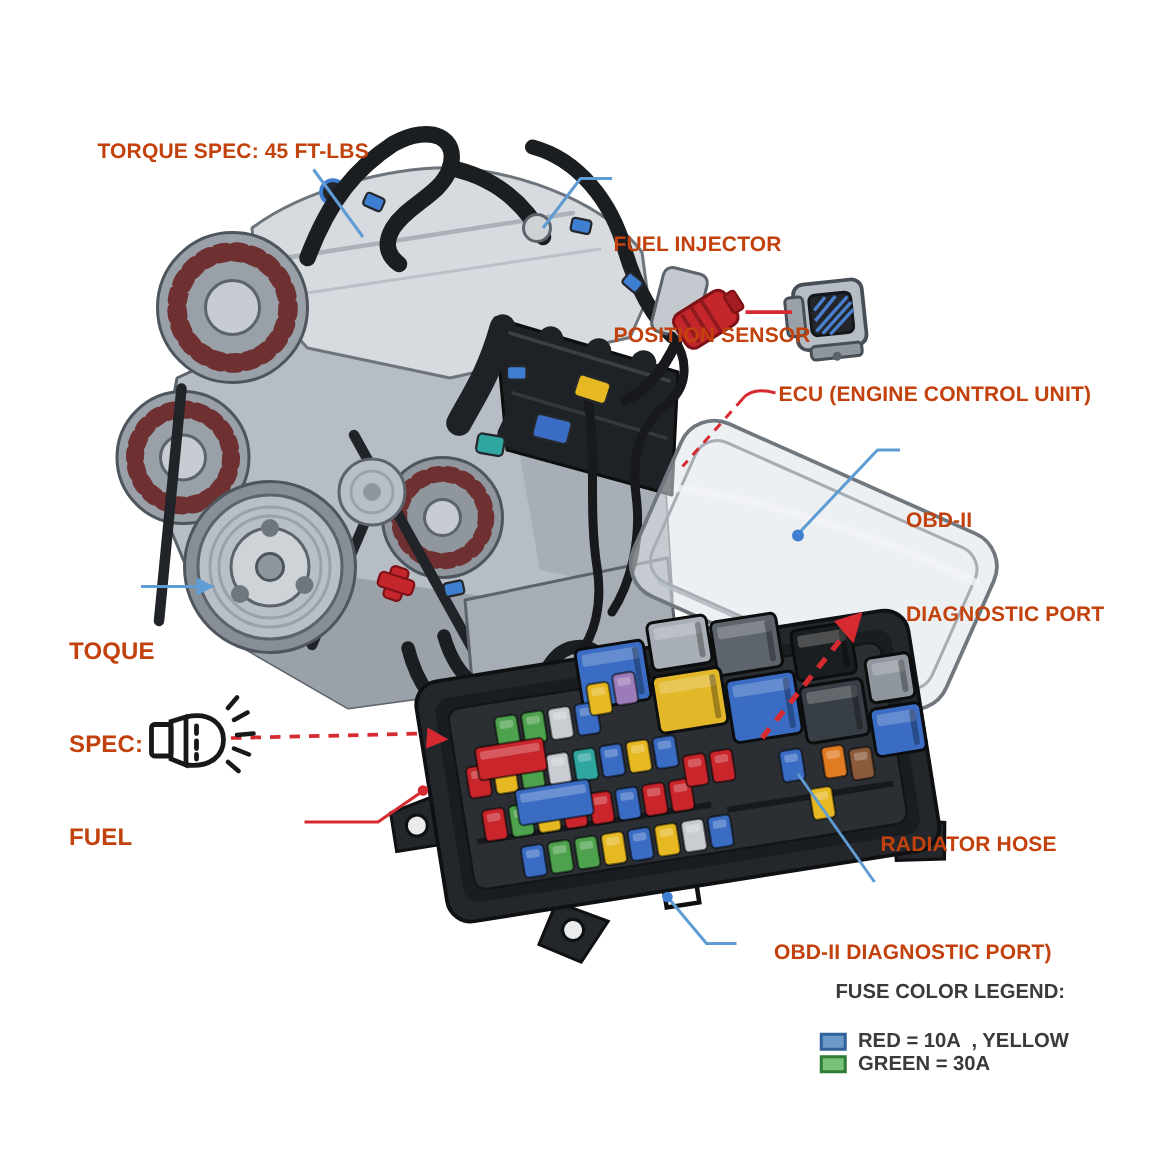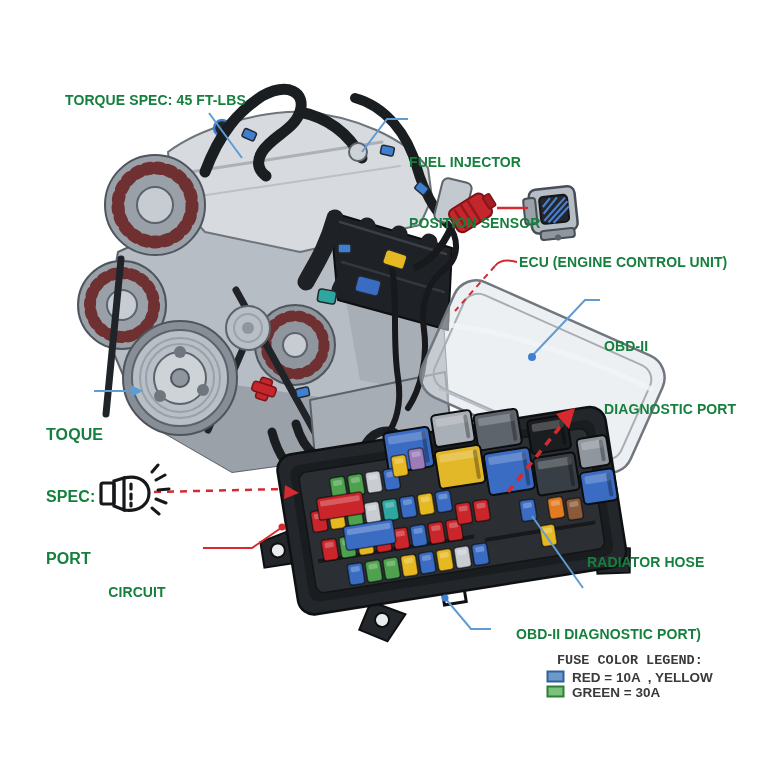--- a/index.html
+++ b/index.html
@@ -1,27 +1,27 @@
 <!DOCTYPE html>
 <html><head>
 <meta charset="utf-8">
 <style>
   html,body{margin:0;padding:0;}
   body{width:768px;height:768px;position:relative;background:#ffffff;overflow:hidden;
        font-family:"Liberation Sans",sans-serif;}
   #scene{position:absolute;left:0;top:0;}
-  .lbl{position:absolute;font:700 14px "Liberation Sans",sans-serif;color:#15803d;
+  .lbl{position:absolute;font:700 14px "Liberation Sans",sans-serif;color:#c2410c;
        letter-spacing:.1px;white-space:nowrap;line-height:17px;}
   .lbl span{display:block;margin-top:44px;}
   .lbl-toque{font-size:16px;line-height:18px;}
   .lbl-check{width:138px;text-align:center;line-height:18px;}
   .legend{position:absolute;left:546px;top:653px;font:700 13.5px "Liberation Sans",sans-serif;
           color:#3a3a3c;}
-  .legend-title{margin-left:11px;margin-bottom:2px;font-family:Liberation Mono, monospace;}
-  .legend-row{display:flex;align-items:flex-start;gap:7px;height:15px;}
+  .legend-title{margin-left:11px;margin-bottom:18px;}
+  .legend-row{display:flex;align-items:flex-end;gap:7px;height:15px;}
   .legend-row span{white-space:pre;}
   .swatch{display:block;}
 </style>
 </head>
 <body>
 
 <svg id="scene" width="768" height="768" viewBox="0 0 768 768">
 
   <g stroke-linecap="round" stroke-linejoin="round">
     <path d="M118,252 L205,212 L335,238 L440,272 L448,398 L335,458 L232,472 L142,420 L104,330 Z" fill="#b7bdc4" stroke="#5c636b" stroke-width="2"></path>
@@ -313,25 +313,24 @@
 <div class="lbl" style="left:519px;top:254px">ECU (ENGINE CONTROL UNIT)</div>
 
 <div class="lbl" style="left:604px;top:293px;line-height:19px">
   <span>OBD-II</span>
   <span>DIAGNOSTIC PORT</span>
 </div>
 
 <div class="lbl lbl-toque" style="left:46px;top:382px">
   <span>TOQUE</span>
   <span>SPEC:</span>
-  <span>PORT</span>
+  <span>FUEL</span>
 </div>
 
 <div class="lbl lbl-check" style="left:68px;top:539px">
-  <span>CIRCUIT</span>
 </div>
 
 <div class="lbl" style="left:587px;top:554px">RADIATOR HOSE</div>
 
 <div class="lbl" style="left:516px;top:626px">OBD-II DIAGNOSTIC PORT)</div>
 
 <div class="legend">
   <div class="legend-title">FUSE COLOR LEGEND:</div>
   <div class="legend-row">
     <svg class="swatch" width="19" height="13">

